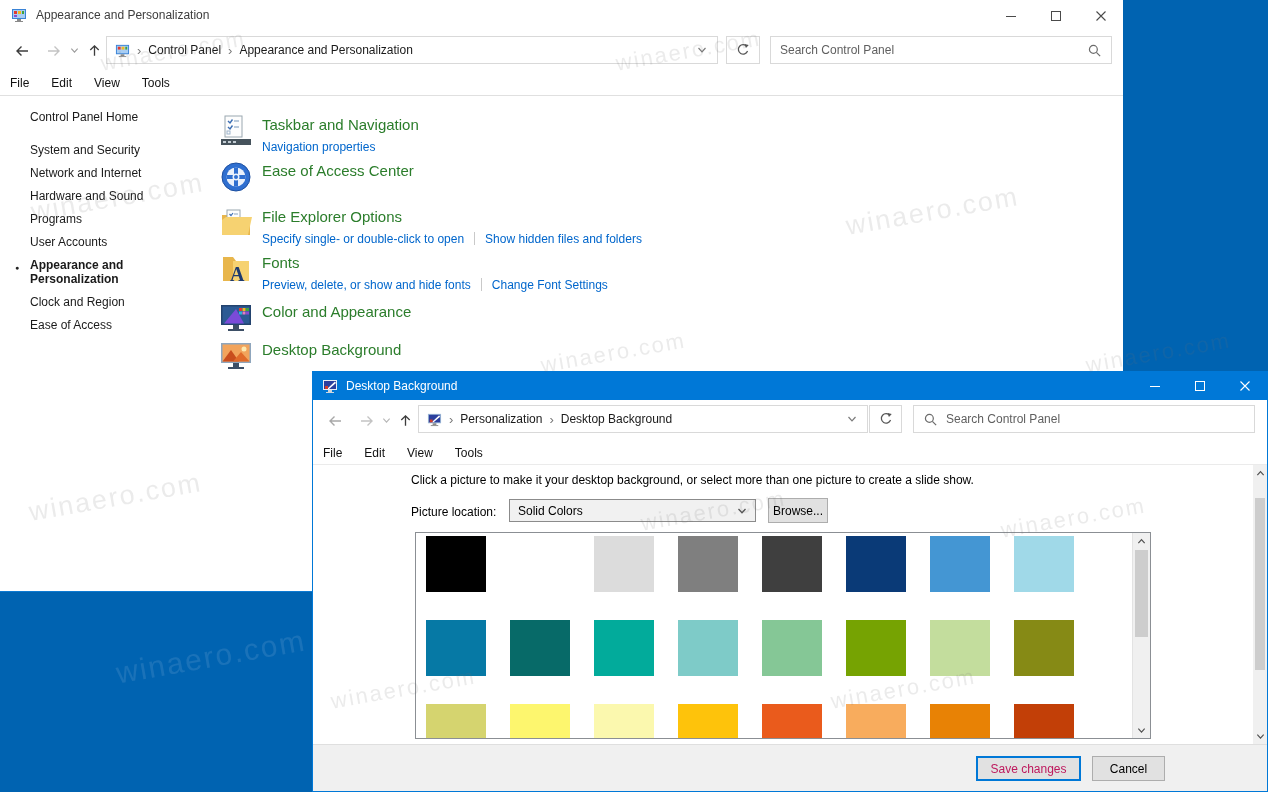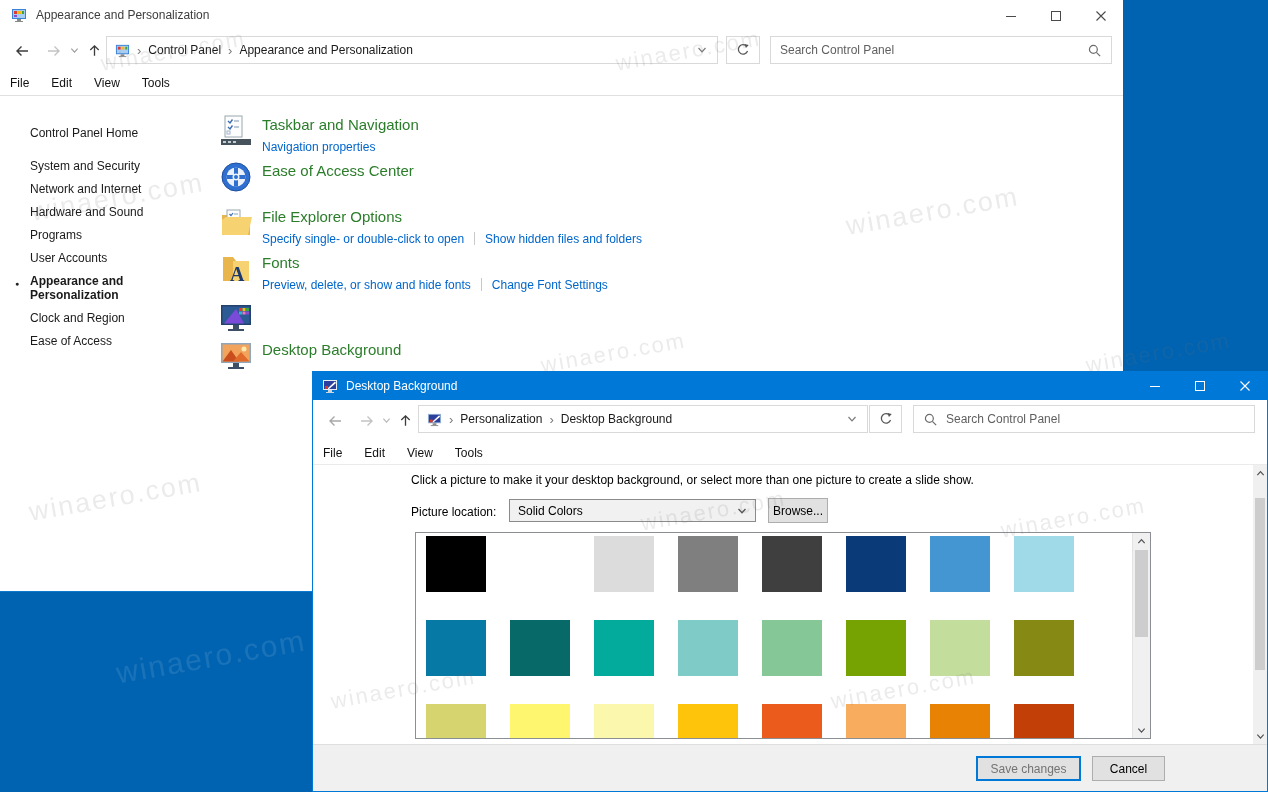--- a/index.html
+++ b/index.html
@@ -24,21 +24,21 @@
   .mw-icon { position: absolute; left: 11px; top: 7px; }
   .mw-title { position: absolute; left: 36px; top: 8px; font-size: 12px; color: #3d3d3d; }
   .mw-controls { position: absolute; right: 0; top: 0; height: 31px; display: flex; }
   .mw-addressrow { position: absolute; top: 31px; left: 0; width: 100%; height: 39px; background: #fff; }
   .addr-box { position: absolute; top: 5px; height: 28px; display: flex; align-items: center; padding: 0 4px 0 8px; }
   .addr-caret { margin-left: auto; padding: 0 6px; display: flex; align-items: center; }
   .refresh-btn { position: absolute; top: 5px; height: 28px; display: flex; align-items: center; justify-content: center; }
   .search-box { position: absolute; top: 5px; height: 28px; display: flex; align-items: center; padding: 0 9px; }
   .mw-menubar { position: absolute; top: 70px; left: 0; width: 100%; height: 26px; border-bottom: 1px solid #e0e0e0; }
 
-  .sidebar { position: absolute; top: 97px; left: 0; width: 215px; padding: 13px 0 0 30px; margin-top: 16px; }
+  .sidebar { position: absolute; top: 97px; left: 0; width: 215px; padding: 13px 0 0 30px; }
   .sb-home { font-size: 12px; color: #1a1a1a; margin-bottom: 19px; }
   .sb-item { position: relative; font-size: 12px; color: #1a1a1a; margin-bottom: 9px; line-height: 14px; width: 162px; }
   .sb-item.active { font-weight: bold; }
   .sb-bullet { position: absolute; left: -15px; top: 3px; font-size: 7px; color: #222; }
 
   .tasks { position: absolute; top: 97px; left: 220px; width: 890px; height: 274px; }
   .task { position: absolute; left: 0; display: flex; }
   .task-icon { width: 32px; height: 32px; display: inline-flex; margin-right: 10px; flex: none; }
   .task-title { font-size: 15px; color: #2b7d2b; line-height: 19px; }
   .task-links { display: flex; align-items: flex-start; margin-top: 6px; }
@@ -59,21 +59,21 @@
   .combo { position: absolute; left: 196px; top: 34px; width: 247px; height: 23px; background: #f1f1f1; border: 1px solid #8b8b8b; display: flex; align-items: center; padding: 0 8px; font-size: 12px; color: #000; }
   .combo-caret { margin-left: auto; display: flex; }
   .browse-btn { position: absolute; left: 455px; top: 33px; width: 60px; height: 25px; background: #e1e1e1; border: 1px solid #adadad; font-size: 12px; color: #000; display: flex; align-items: center; justify-content: center; }
   .color-list { position: absolute; left: 102px; top: 67px; width: 736px; height: 207px; background: #fff; border: 1px solid #8b8f94; overflow: hidden; }
   .swatch { position: absolute; width: 60px; height: 56px; }
   .list-scrollbar { position: absolute; right: 0; top: 0; width: 18px; height: 100%; background: #f0f0f0; border-left: 1px solid #e3e3e3; }
   .dlg-scrollbar { position: absolute; right: 0; top: 93px; width: 14px; height: 279px; background: #f0f0f0; }
   .sb-arrow { position: absolute; left: 0; width: 100%; height: 16px; display: flex; align-items: center; justify-content: center; }
   .sb-thumb { position: absolute; left: 2px; right: 2px; background: #cdcdcd; }
   .dlg-footer { position: absolute; bottom: 0; left: 0; width: 100%; height: 47px; background: #f0f0f0; border-top: 1px solid #dfdfdf; }
-  .save-btn { position: absolute; left: 663px; top: 11px; width: 105px; height: 25px; background: #e1e1e1; border: 2px solid #0078d7; font-size: 12px; color: #737373; display: flex; align-items: center; justify-content: center; }
+  .save-btn { position: absolute; left: 663px; top: 11px; width: 105px; height: 25px; background: #e1e1e1; border: 2px solid #0078d7; font-size: 12px; color: #be185d; display: flex; align-items: center; justify-content: center; }
   .cancel-btn { position: absolute; left: 779px; top: 11px; width: 73px; height: 25px; background: #e1e1e1; border: 1px solid #adadad; font-size: 12px; color: #000; display: flex; align-items: center; justify-content: center; }
 
   
   .wm { position: absolute; font-size: 22px; letter-spacing: 2px; color: rgba(110,110,110,0.14); transform: rotate(-10deg); pointer-events: none; z-index: 40; white-space: nowrap; }
   .wm-lg { font-size: 27px; }
   .wm-blue { color: rgba(255,255,255,0.10); font-size: 30px; }
 </style>
 </head>
 <body>
 
@@ -280,20 +280,23 @@
               <rect x="19" y="6" width="3" height="3" fill="#e23b2e"></rect>
               <rect x="22.5" y="6" width="3" height="3" fill="#f5b91e"></rect>
               <rect x="26" y="6" width="3" height="3" fill="#3fa33f"></rect>
               <rect x="19" y="9.5" width="3" height="3" fill="#2bb3d8"></rect>
               <rect x="22.5" y="9.5" width="3" height="3" fill="#e77bc2"></rect>
               <rect x="26" y="9.5" width="3" height="3" fill="#8a4bd0"></rect>
               <rect x="13" y="23" width="6" height="4" fill="#3d4f66"></rect>
               <rect x="8" y="27" width="16" height="2" fill="#3d4f66"></rect>
             </svg>
           </span>
+          <div class="task-body">
+            <div class="task-title">Color and Appearance</div>
+          </div>
         </div>
         <div class="task" style="top: 243px;">
           <span class="task-icon">
             <svg width="32" height="32" viewBox="0 0 32 32">
               <rect x="1" y="3" width="30" height="20" fill="#8fa6bd"></rect>
               <rect x="2.5" y="4.5" width="27" height="17" fill="#f2a45c"></rect>
               <polygon points="2.5,21.5 11,10 19,21.5" fill="#c94d1d"></polygon>
               <polygon points="13,21.5 21,12 29.5,21.5" fill="#e06a2a"></polygon>
               <circle cx="24" cy="9" r="2.5" fill="#fde9b0"></circle>
               <rect x="13" y="23" width="6" height="4" fill="#3d4f66"></rect>

